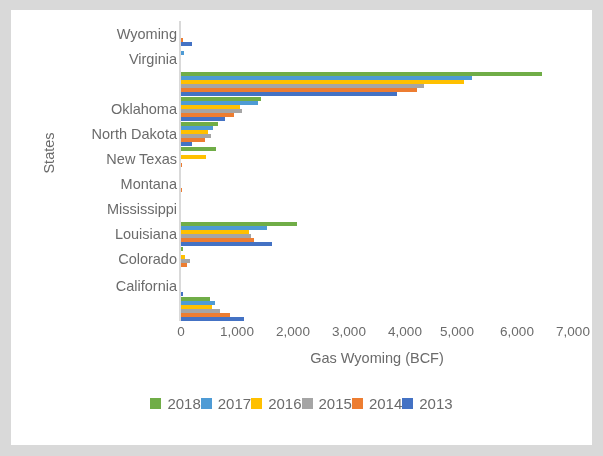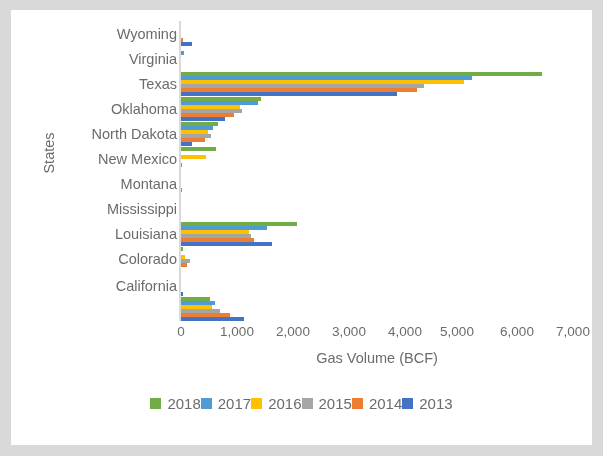--- a/index.html
+++ b/index.html
@@ -154,24 +154,23 @@
 
 <div id="chart-frame">
 
   <div id="plot-wrap">
 
     <div id="y-axis-title">States</div>
 
     <div id="cat-labels">
         <div class="cat-label" style="top: 5.5px;">Wyoming</div>
         <div class="cat-label" style="top: 30.5px;">Virginia</div>
-        <div class="cat-label" style="top: 55.5px;">Texas</div>
         <div class="cat-label" style="top: 80.5px;">Oklahoma</div>
         <div class="cat-label" style="top: 105.5px;">North Dakota</div>
-        <div class="cat-label" style="top: 130.5px;">New Mexico</div>
+        <div class="cat-label" style="top: 130.5px;">New Texas</div>
         <div class="cat-label" style="top: 155.5px;">Montana</div>
         <div class="cat-label" style="top: 180.5px;">Mississippi</div>
         <div class="cat-label" style="top: 205.5px;">Louisiana</div>
         <div class="cat-label" style="top: 230.5px;">Colorado</div>
         <div class="cat-label" style="top: 258px;">California</div>
       </div>
 
     <div id="value-axis-line"></div>
 
     <div id="bars-area">
@@ -277,21 +276,21 @@
         <div class="x-tick" style="left: 170px;">0</div>
         <div class="x-tick" style="left: 226px;">1,000</div>
         <div class="x-tick" style="left: 282px;">2,000</div>
         <div class="x-tick" style="left: 338px;">3,000</div>
         <div class="x-tick" style="left: 394px;">4,000</div>
         <div class="x-tick" style="left: 446px;">5,000</div>
         <div class="x-tick" style="left: 506px;">6,000</div>
         <div class="x-tick" style="left: 562px;">7,000</div>
       </div>
 
-    <div id="x-axis-title">Gas Volume (BCF)</div>
+    <div id="x-axis-title">Gas Wyoming (BCF)</div>
   </div>
 
   <div id="legend">
       <div class="legend-item">
         <span class="legend-swatch" style="background: rgb(112, 173, 71);"></span>
         <span class="legend-text">2018</span>
       </div>
       <div class="legend-item">
         <span class="legend-swatch" style="background: rgb(78, 155, 213);"></span>
         <span class="legend-text">2017</span>

